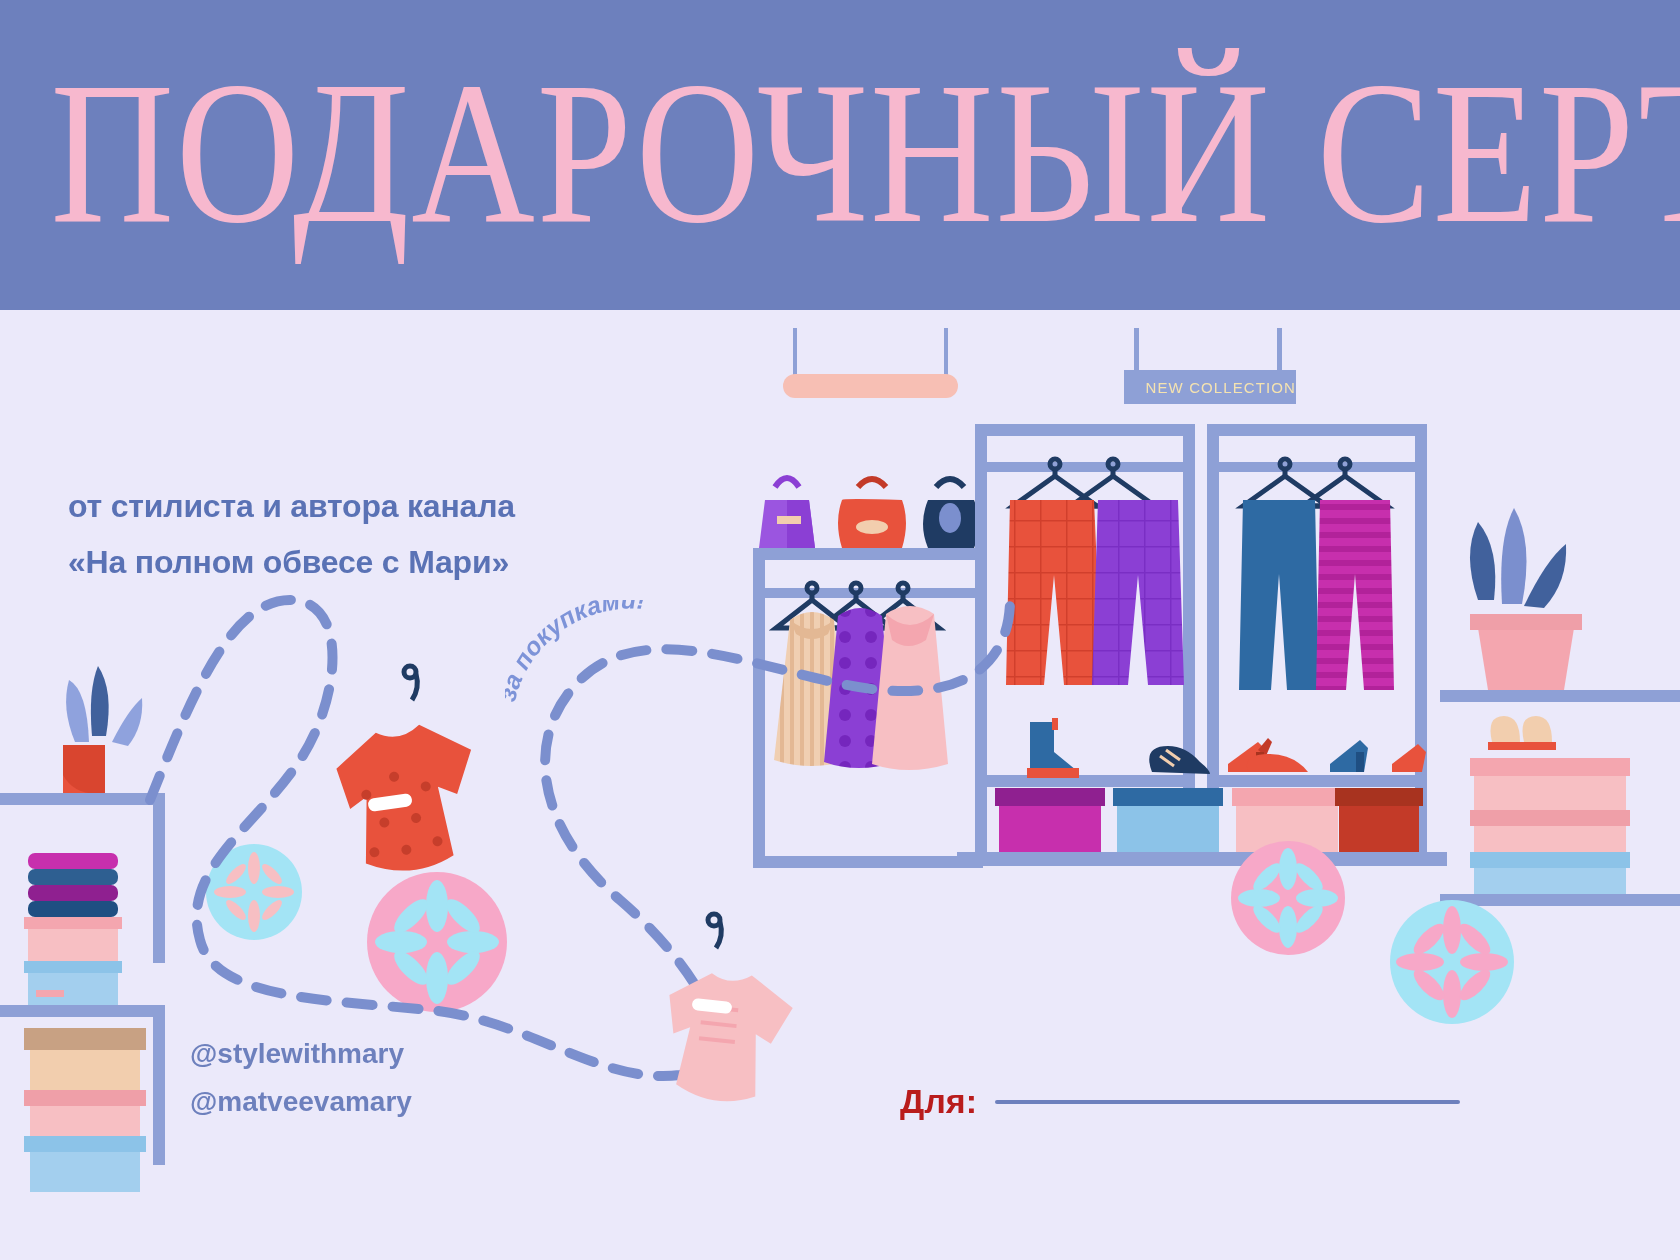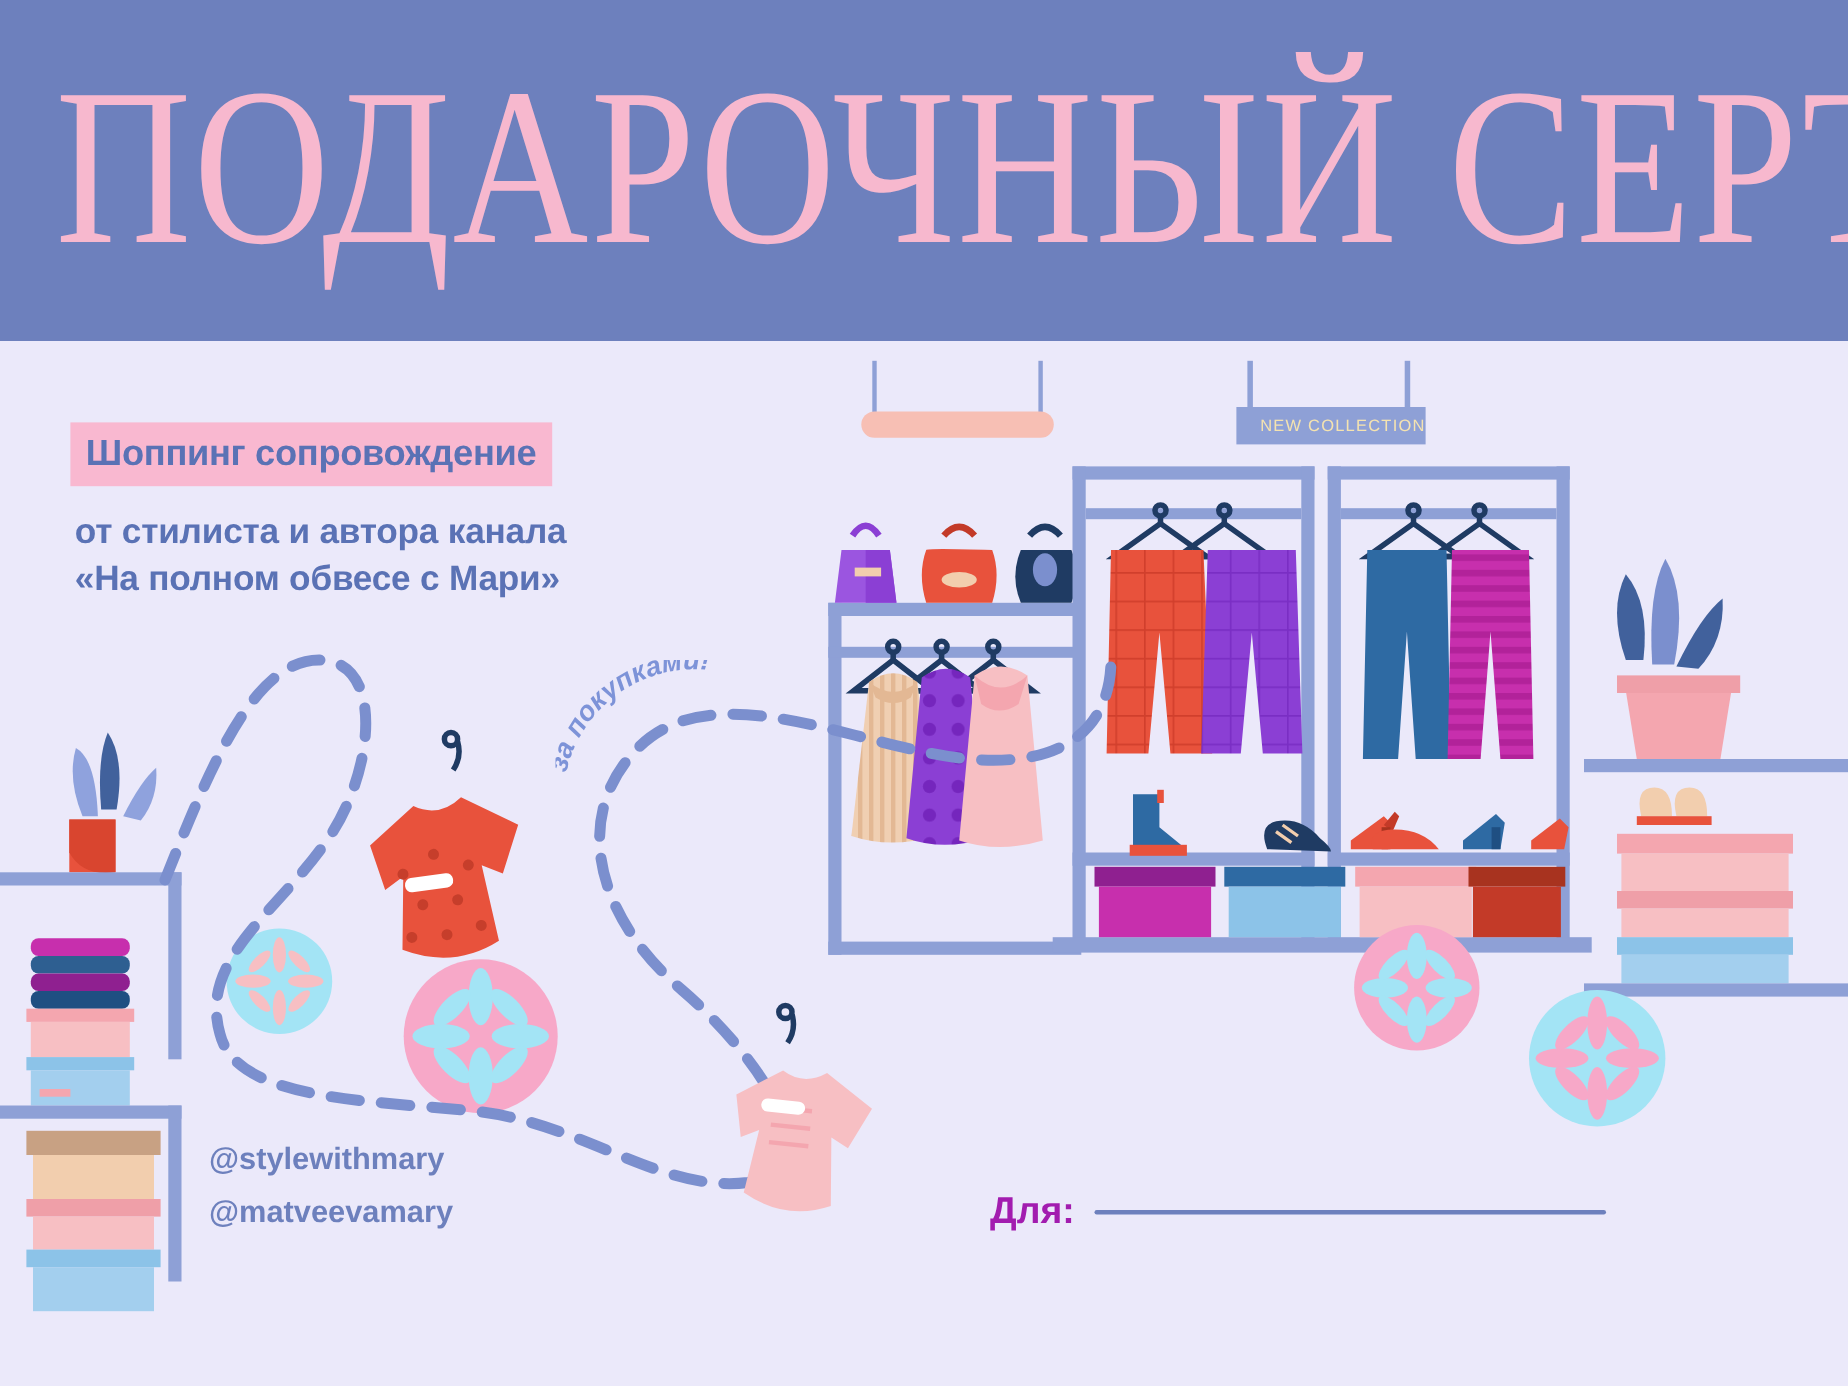--- a/index.html
+++ b/index.html
@@ -31,39 +31,39 @@
   .headline{
     display:inline-block;
     background:#f9b8d0;
     color:#5a72b5;
     font-size:33px;font-weight:bold;
     padding:9px 14px 11px 14px;
     letter-spacing:-0.3px;
     white-space:nowrap;
   }
   .subline{
-    position:absolute;left:68px;top:462px;
+    position:absolute;left:68px;top:478px;
     color:#5a72b5;
     font-size:32px;font-weight:bold;
-    line-height:42px;
+    line-height:56px;
     letter-spacing:-0.2px;
     white-space:pre-line;
   }
   
   .handles{
     position:absolute;left:190px;top:1030px;
     color:#6d80bd;font-size:28px;font-weight:bold;line-height:48px;
   }
   .handles div{white-space:nowrap;}
   
   .forfield{
     position:absolute;left:900px;top:1082px;
     display:flex;align-items:center;gap:18px;width:560px;
   }
-  .forfield .lbl{color:#a21caf;font-size:34px;font-weight:bold;}
+  .forfield .lbl{color:#b91c1c;font-size:34px;font-weight:bold;}
   .forfield .rule{flex:1;height:4px;background:#6d80bd;border-radius:2px;}
   
   .curved{
     position:absolute;left:505px;top:600px;width:230px;height:120px;
     pointer-events:none;
   }
   .curved text{
     fill:#7d93d8;font-family:"Liberation Sans",sans-serif;
     font-size:25px;font-weight:bold;font-style:italic;
   }
@@ -428,23 +428,20 @@
 
   <svg class="curved" viewBox="0 0 230 120">
     <defs>
       <path id="arcpath" d="M8 112 A 120 120 0 0 1 186 24"></path>
     </defs>
     <text>
       <textPath href="#arcpath" startOffset="4%">за покупками!</textPath>
     </text>
   </svg>
 
-  <div class="headline-wrap">
-    <div class="headline">Шоппинг сопровождение</div>
-  </div>
   <div class="subline">от стилиста и автора канала
 «На полном обвесе с Мари»</div>
 
   <div class="handles">
     <div>@stylewithmary</div>
     <div>@matveevamary</div>
   </div>
 
   <div class="forfield">
     <div class="lbl">Для:</div>

